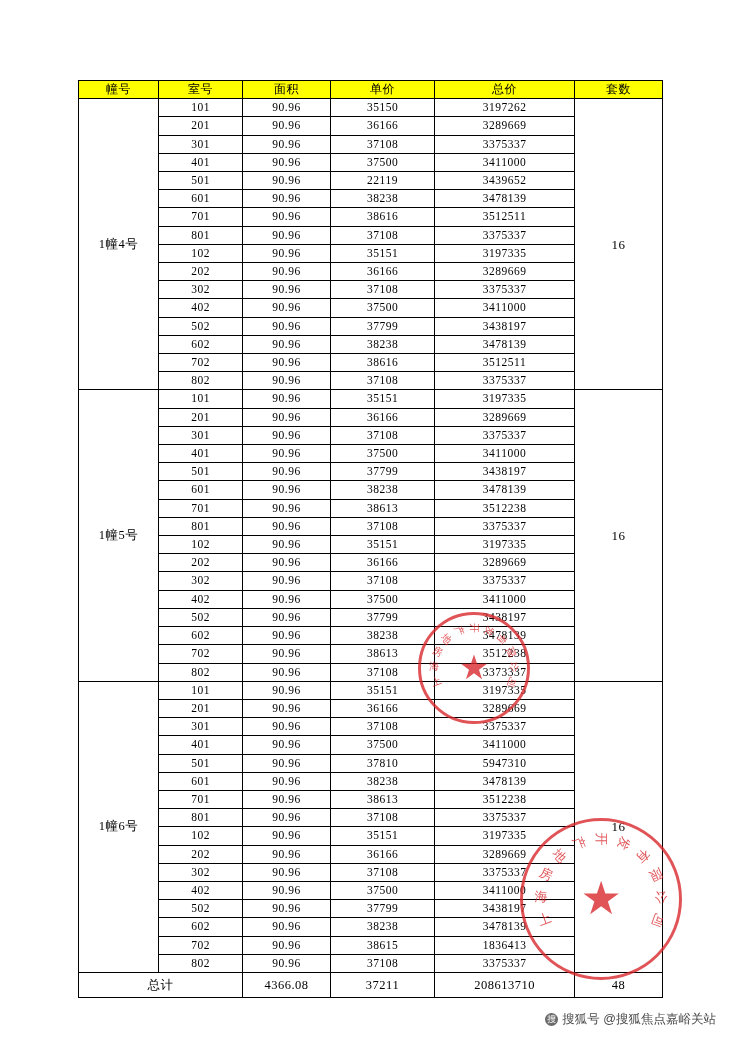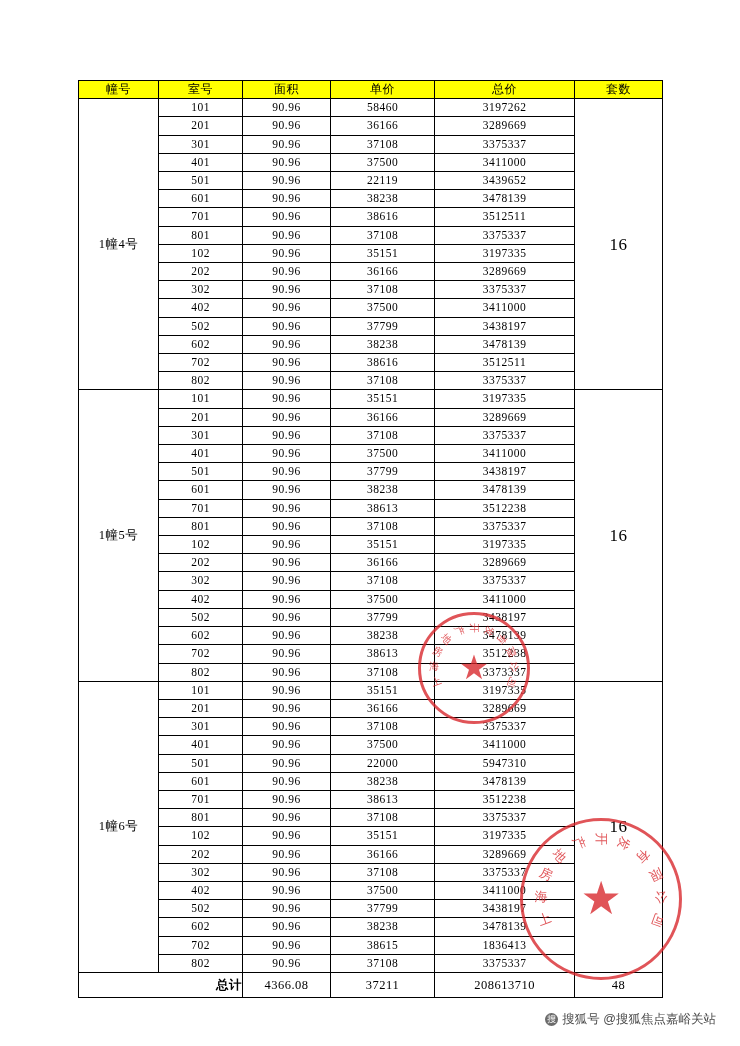--- a/index.html
+++ b/index.html
@@ -53,31 +53,30 @@
   .col-room { width: 84px; }
   .col-area { width: 88px; }
   .col-unit { width: 104px; }
   .col-total { width: 140px; }
   .col-count { width: 88px; }
 
   td.bldg-cell {
     font-size: 12.5px;
   }
   td.count-cell {
-    font-size: 17px;
+    font-size: 13px;
   }
   tr.total-row td {
     font-size: 12.5px;
     height: 24px;
     line-height: 24px;
     font-weight: bold;
   }
   tr.total-row td.total-label {
-    font-weight: bold;
-    text-align: right;
+    font-weight: normal;
   }
   tr.total-row td.num {
     font-weight: normal;
   }
 
   
   .seal {
     position: absolute;
     border: 3px solid #d8252a;
     border-radius: 50%;
@@ -166,21 +165,21 @@
           <th>单价</th>
           <th>总价</th>
           <th>套数</th>
         </tr>
       </thead>
       <tbody id="table-body">
           <tr>
             <td class="bldg-cell" rowspan="16">1幢4号</td>
             <td>101</td>
             <td>90.96</td>
-            <td>58460</td>
+            <td>35150</td>
             <td>3197262</td>
             <td class="count-cell" rowspan="16">16</td>
           </tr>
           <tr>
             <td>201</td>
             <td>90.96</td>
             <td>36166</td>
             <td>3289669</td>
           </tr>
           <tr>
@@ -387,21 +386,21 @@
           </tr>
           <tr>
             <td>401</td>
             <td>90.96</td>
             <td>37500</td>
             <td>3411000</td>
           </tr>
           <tr>
             <td>501</td>
             <td>90.96</td>
-            <td>22000</td>
+            <td>37810</td>
             <td>5947310</td>
           </tr>
           <tr>
             <td>601</td>
             <td>90.96</td>
             <td>38238</td>
             <td>3478139</td>
           </tr>
           <tr>
             <td>701</td>

